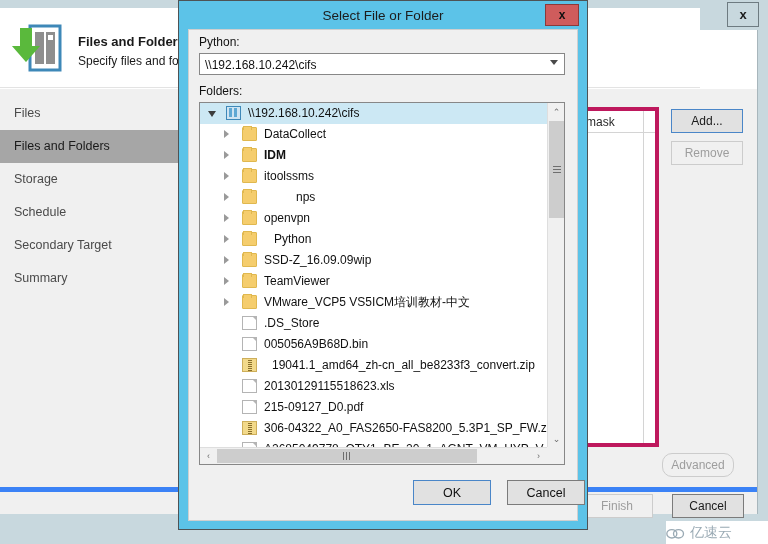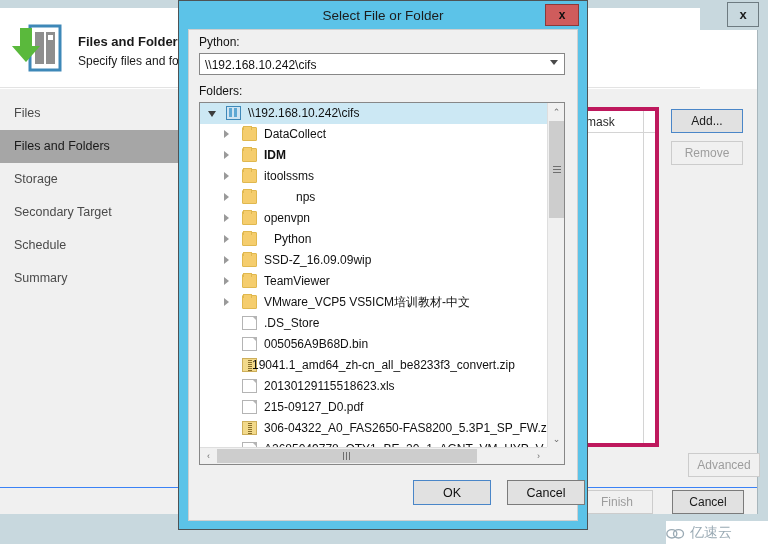--- a/index.html
+++ b/index.html
@@ -83,25 +83,25 @@
     background: #e1e1e1; border: 1px solid #adadad;
     font-size: 12px; color: #1a1a1a;
     display:flex; align-items:center; justify-content:center;
     font-family: "Liberation Sans", sans-serif;
     text-align: center;
   }
   .btn.primary-outline { border: 1px solid #4a86c8; background: #e1e1e1; }
   .btn.disabled { color: #9d9d9d; border-color: #cccccc; background: #f0f0f0; }
   .btn-add { left: 487px; top: 20px; }
   .btn-remove { left: 487px; top: 52px; }
-  .btn-advanced { left: 504px; top: 364px; }
+  .btn-advanced { left: 478px; top: 364px; border-radius: 10px; }
 
   .wiz-footer {
     position: absolute; left: 0; right: 11px; bottom: 30px; height: 27px;
-    background: #f0f0f0; border-top: 1px solid #3b82f6;
+    background: #f0f0f0; border-top: 5px solid #3b82f6;
   }
   .btn-finish { left: 581px; top: 2px; }
   .btn-cancel-bg { left: 672px; top: 2px; background:#e1e1e1; border:1px solid #7b7b7b; }
 
   
   .dlg {
     position: absolute; left: 178px; top: 0px; width: 410px; height: 530px;
     background: #5cc3e8; border: 1px solid #4e5355;
     box-shadow: 0 0 0 0 rgba(0,0,0,0);
   }
@@ -263,22 +263,22 @@
       </svg>
       <div class="wiz-title">Files and Folders</div>
       <div class="wiz-sub">Specify files and fo</div>
     </div>
 
     <div class="wiz-side">
       <div class="side-spacer"></div>
       <div class="side-item">Files</div>
       <div class="side-item active">Files and Folders</div>
       <div class="side-item">Storage</div>
+      <div class="side-item">Schedule</div>
       <div class="side-item">Secondary Target</div>
-      <div class="side-item">Schedule</div>
       <div class="side-item">Summary</div>
     </div>
 
     <div class="wiz-body">
       <div class="grid-box">
         <div class="grid-head">mask</div>
         <div class="grid-vline"></div>
       </div>
       <div class="btn primary-outline btn-add">Add...</div>
       <div class="btn disabled btn-remove">Remove</div>
@@ -374,21 +374,21 @@
             <span class="tlabel" style="left:64px;">.DS_Store</span>
           </div>
 
           <div class="tnode">
             <span class="ico ico-file" style="left:42px;"></span>
             <span class="tlabel" style="left:64px;">005056A9B68D.bin</span>
           </div>
 
           <div class="tnode">
             <span class="ico ico-zip" style="left:42px;"></span>
-            <span class="tlabel" style="left:52px;text-align:center;">19041.1_amd64_zh-cn_all_be8233f3_convert.zip</span>
+            <span class="tlabel" style="left:72px;text-align:center;">19041.1_amd64_zh-cn_all_be8233f3_convert.zip</span>
           </div>
 
           <div class="tnode">
             <span class="ico ico-file" style="left:42px;"></span>
             <span class="tlabel" style="left:64px;">20130129115518623.xls</span>
           </div>
 
           <div class="tnode">
             <span class="ico ico-file" style="left:42px;"></span>
             <span class="tlabel" style="left:64px;">215-09127_D0.pdf</span>

